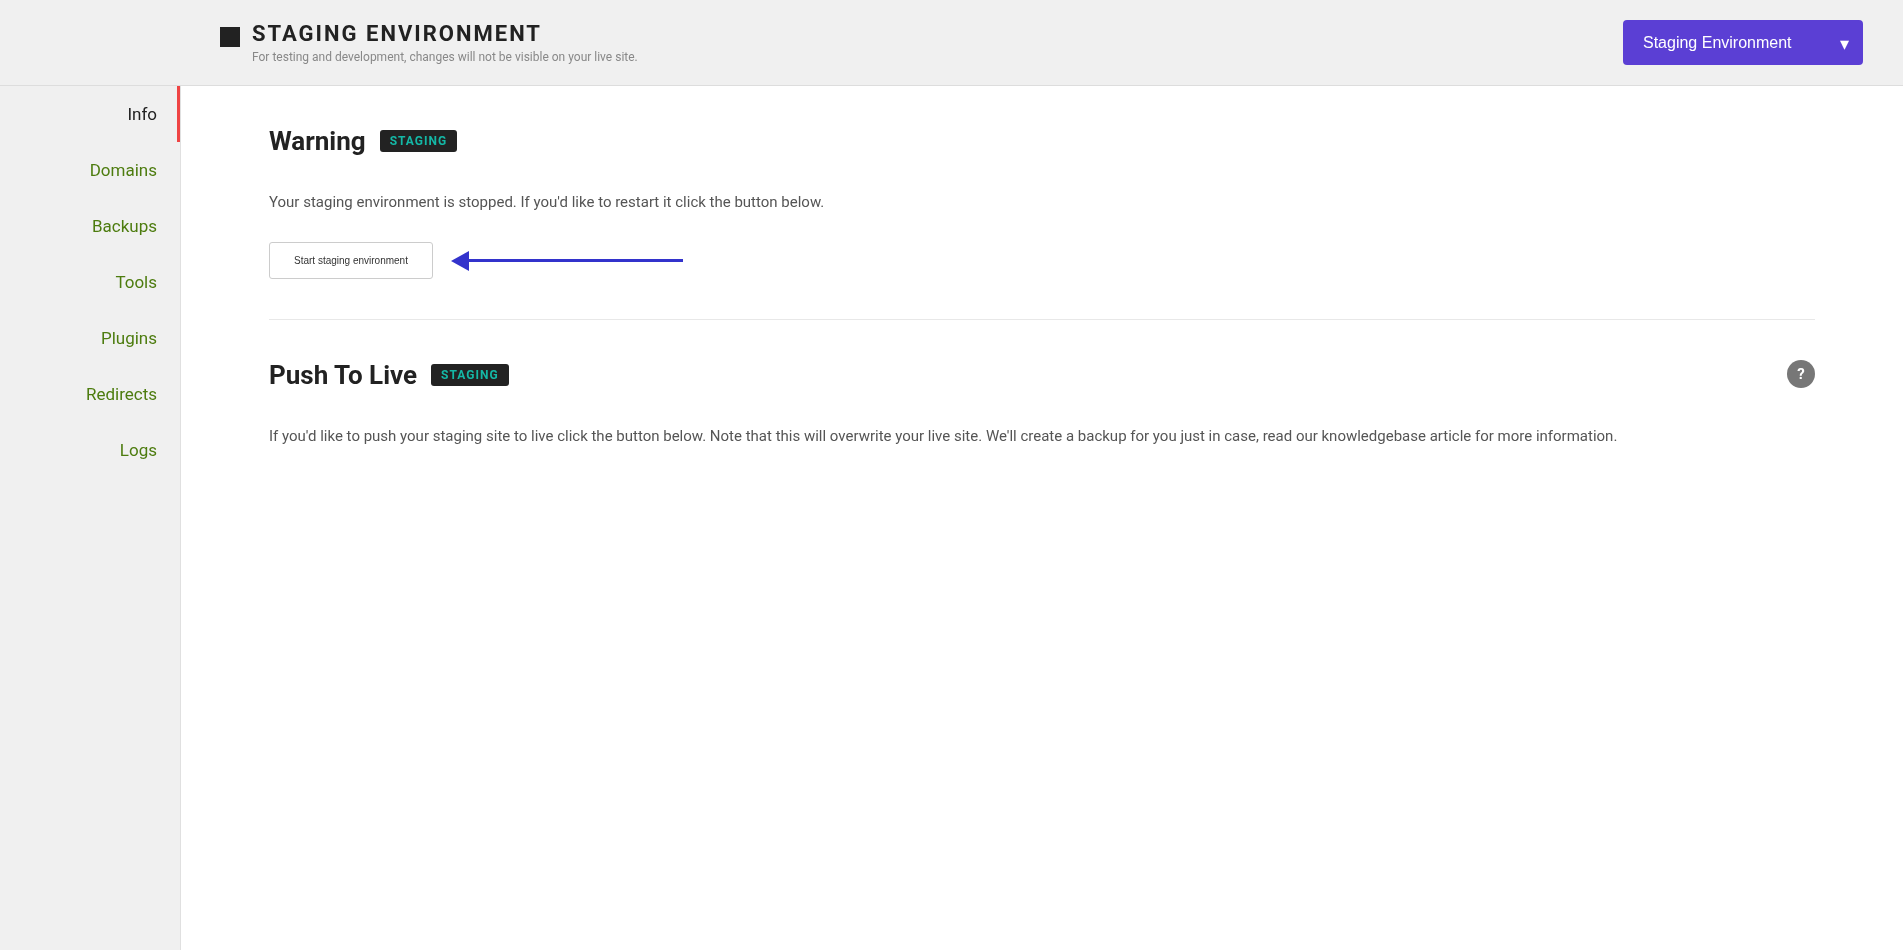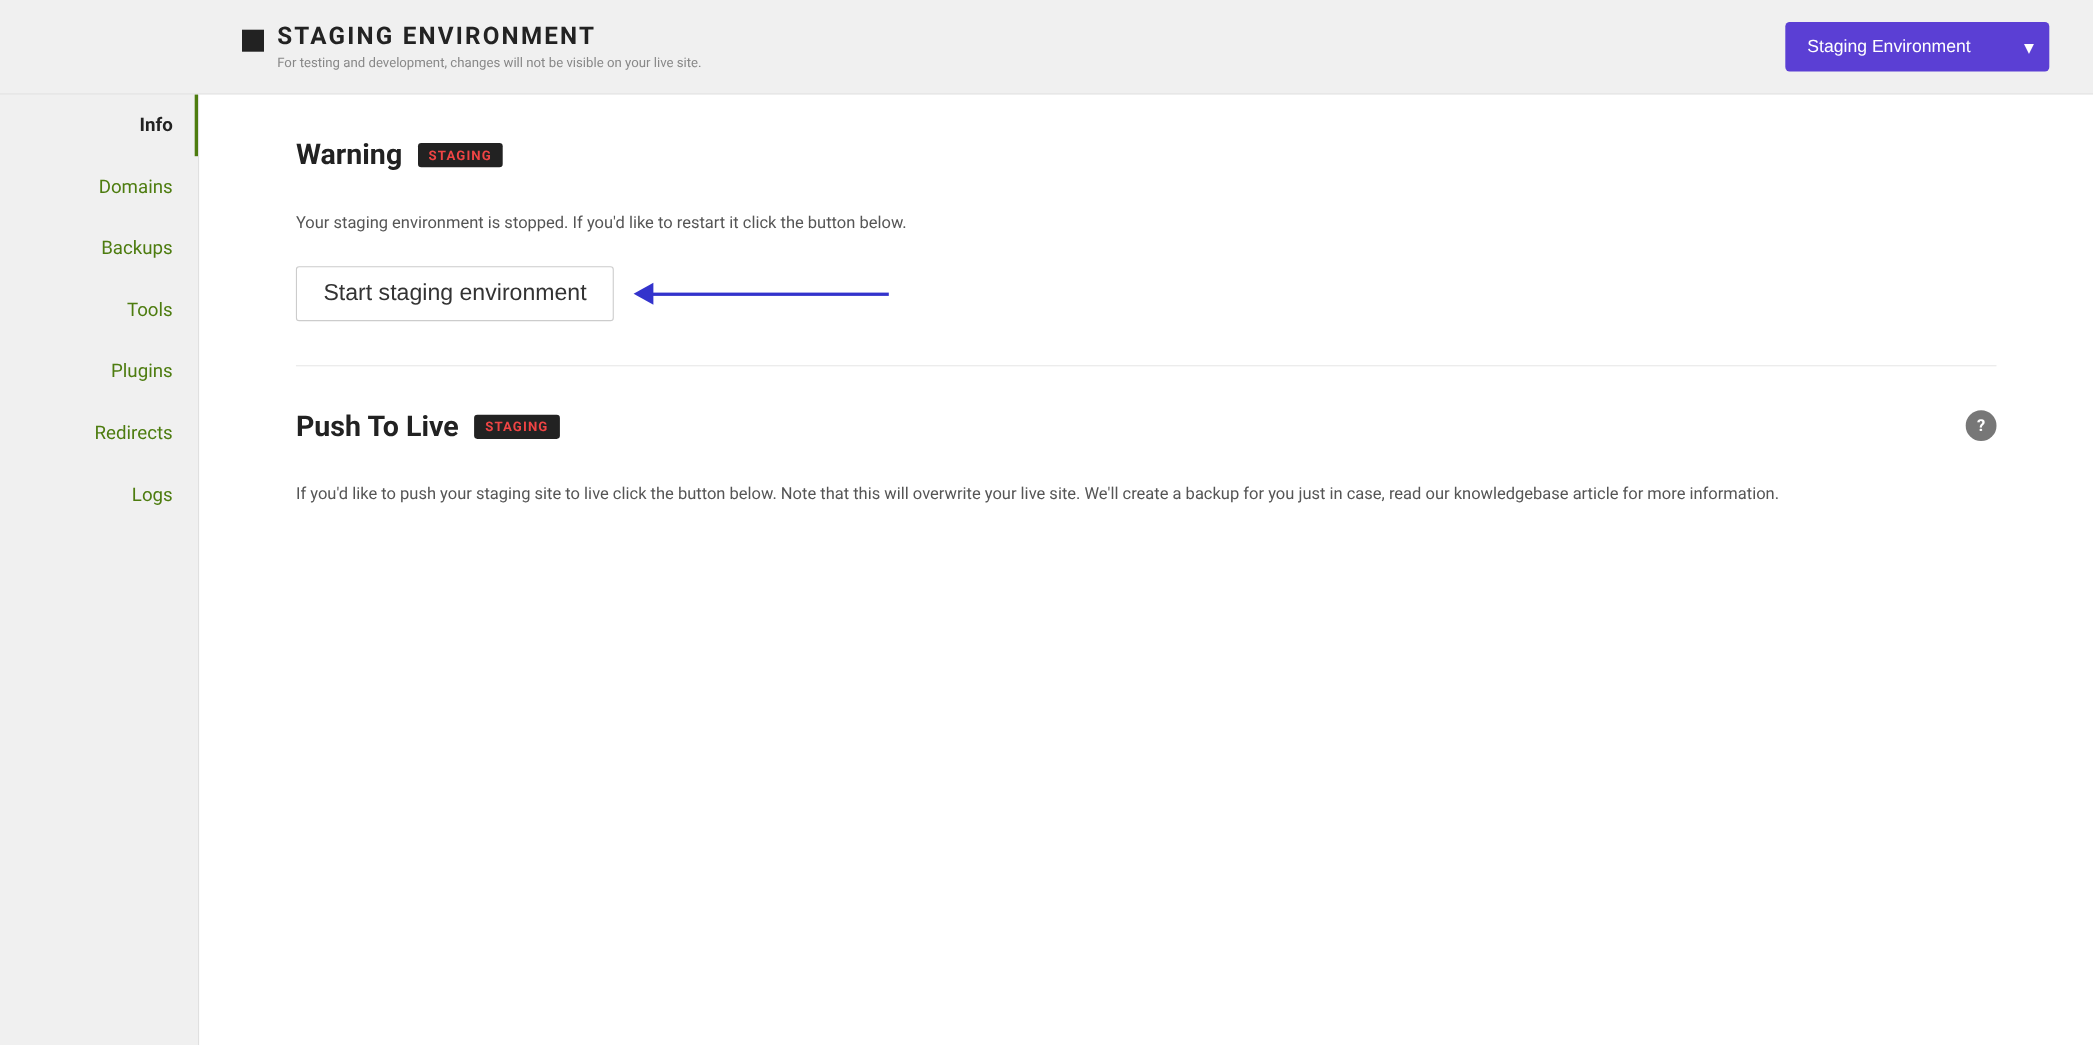--- a/index.html
+++ b/index.html
@@ -102,22 +102,22 @@
       font-size: 17px;
       color: #4d7c0f;
       cursor: pointer;
       text-decoration: none;
       border-right: 3px solid transparent;
       transition: color 0.2s;
     }
 
     .sidebar-item.active {
       color: #222;
-      font-weight: 700;
-      border-right: 3px solid #4d7c0f;
+      font-weight: 400;
+      border-right: 3px solid #ef4444;
     }
 
     
     .content {
       flex: 1;
       background: #fff;
       padding: 0;
       border-left: 1px solid #e0e0e0;
     }
 
@@ -138,21 +138,21 @@
     }
 
     .section-title {
       font-size: 26px;
       font-weight: 700;
       color: #222;
     }
 
     .staging-badge {
       background: #222;
-      color: #ef4444;
+      color: #14b8a6;
       font-size: 12px;
       font-weight: 700;
       letter-spacing: 1px;
       padding: 4px 10px;
       border-radius: 3px;
       text-transform: uppercase;
     }
 
     .section-description {
       font-size: 15px;
@@ -167,21 +167,21 @@
       align-items: center;
       gap: 30px;
       margin-bottom: 40px;
     }
 
     .outline-button {
       border: 1px solid #ccc;
       background: #fff;
       color: #333;
       padding: 12px 24px;
-      font-size: 21px;
+      font-size: 10px;
       cursor: pointer;
       border-radius: 3px;
       white-space: nowrap;
     }
 
     
     .arrow-container {
       display: flex;
       align-items: center;
     }

